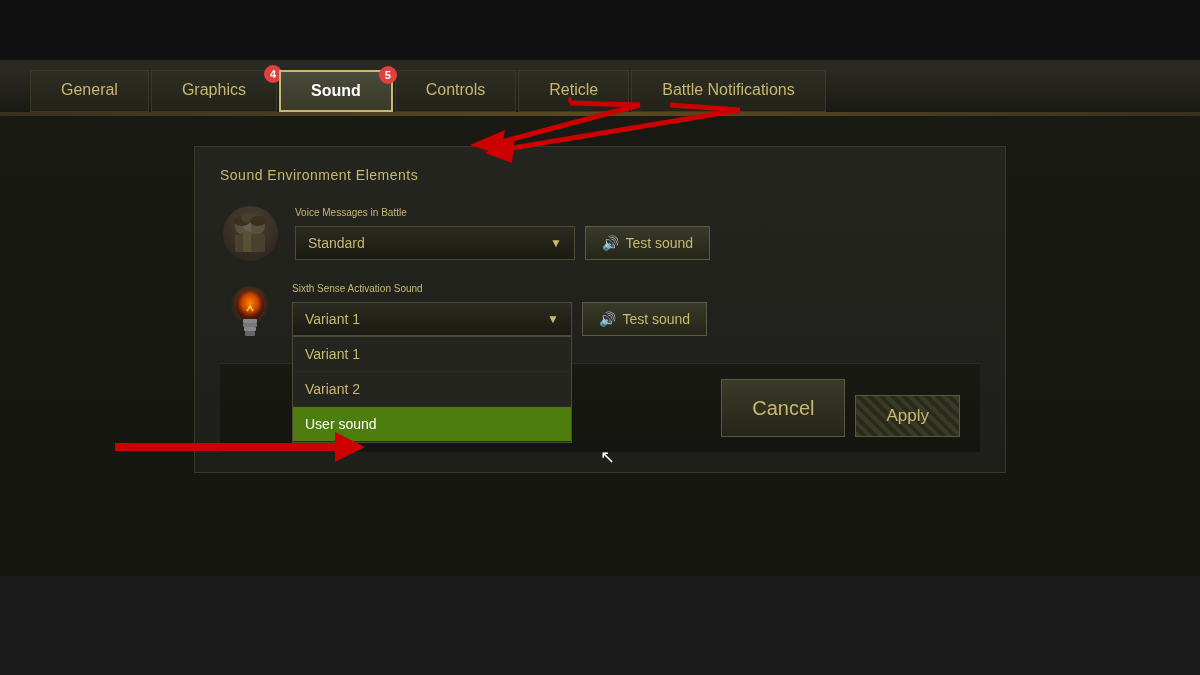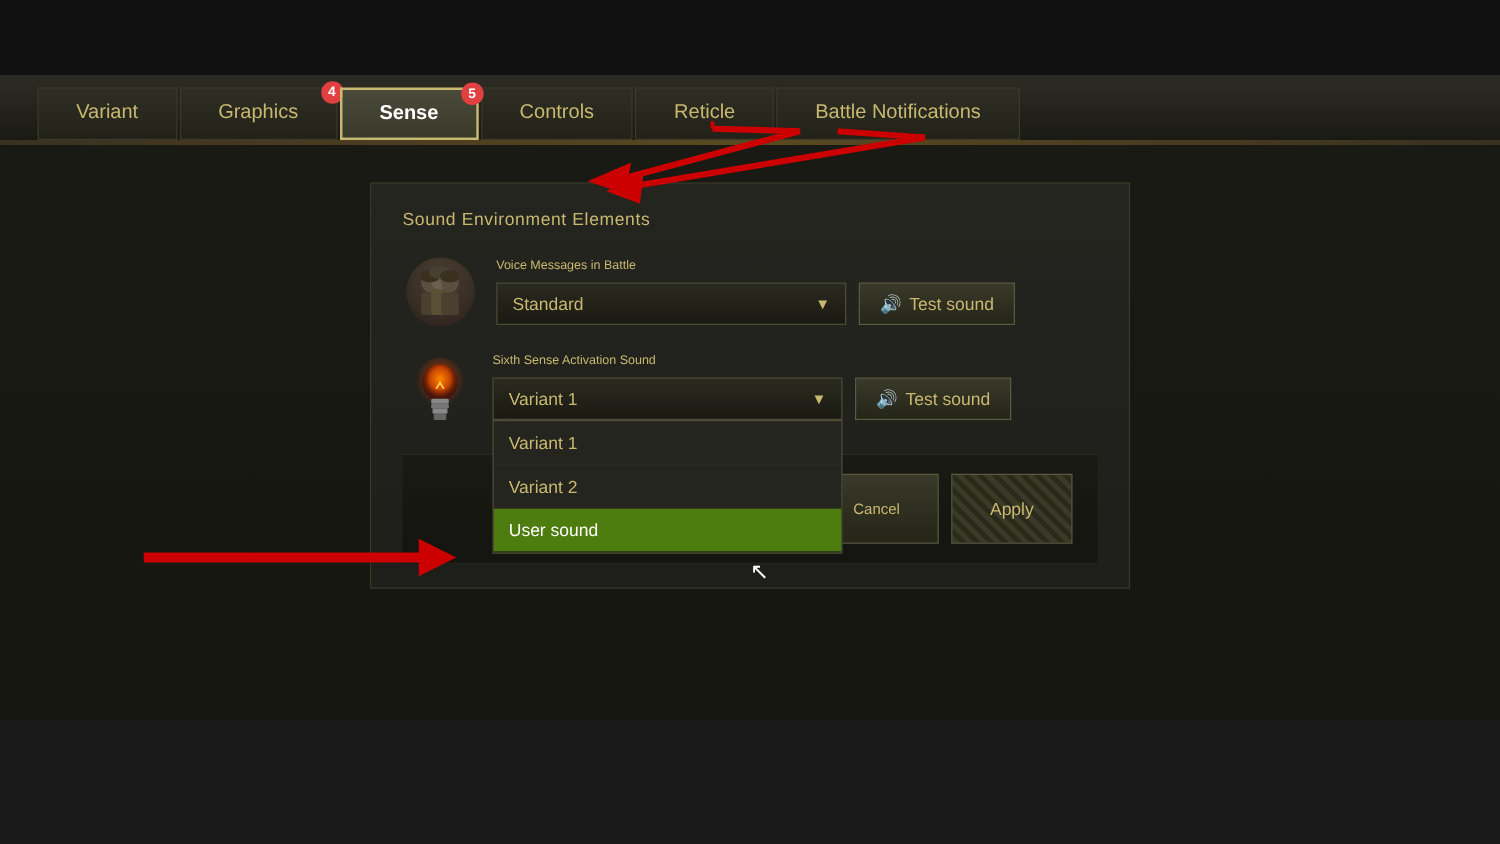--- a/index.html
+++ b/index.html
@@ -86,21 +86,21 @@
       padding: 30px 60px;
       background: linear-gradient(180deg, #1a1a14 0%, #161610 100%);
       min-height: 460px;
       position: relative;
     }
 
     .sound-panel {
       background: linear-gradient(180deg, #252520 0%, #1e1e1a 100%);
       border: 1px solid #3a3a2a;
       padding: 20px 25px;
-      width: 608px;
+      width: 812px;
       margin: 0 auto;
       position: relative;
     }
 
     .panel-title {
       color: #c8b870;
       font-size: 14px;
       margin-bottom: 20px;
       letter-spacing: 0.5px;
     }
@@ -233,38 +233,39 @@
       padding: 15px 20px;
       background: linear-gradient(180deg, #1a1a14 0%, #141410 100%);
       border-top: 1px solid #2a2a20;
       margin-top: 0;
     }
 
     .btn-cancel {
       background: linear-gradient(180deg, #3a3a2a 0%, #252518 100%);
       border: 1px solid #5a5a40;
       color: #c8b870;
-      padding: 20px 30px;
-      font-size: 12px;
+      padding: 2px 30px;
+      font-size: 20px;
       cursor: pointer;
     }
 
     .btn-apply {
       background: repeating-linear-gradient(
         45deg,
         #3a3a28,
         #3a3a28 4px,
         #2a2a1a 4px,
         #2a2a1a 8px
       );
       border: 1px solid #5a5a40;
       color: #c8b870;
       padding: 10px 30px;
-      font-size: 14px;
-      cursor: pointer;
+      font-size: 17px;
+      cursor: pointer;
+      margin-top: 16px;
     }
 
     
     .annotation-arrow-top {
       position: absolute;
       top: 95px;
       left: 430px;
       z-index: 20;
       pointer-events: none;
     }
@@ -294,28 +295,28 @@
 </head>
 <body>
 
 <div class="full-content">
   <div class="top-bar"></div>
 
   <div class="settings-container">
 
     <div class="tabs-bar">
       <div class="tab">
-        <span>Variant</span>
+        <span>General</span>
       </div>
       <div class="tab" style="position:relative">
         <span>Graphics</span>
         <span class="tab-badge">4</span>
       </div>
       <div class="tab active" style="position:relative">
-        <span>Sense</span>
+        <span>Sound</span>
         <span class="tab-badge">5</span>
       </div>
       <div class="tab">
         <span>Controls</span>
       </div>
       <div class="tab">
         <span>Reticle</span>
       </div>
       <div class="tab">
         <span>Battle Notifications</span>

